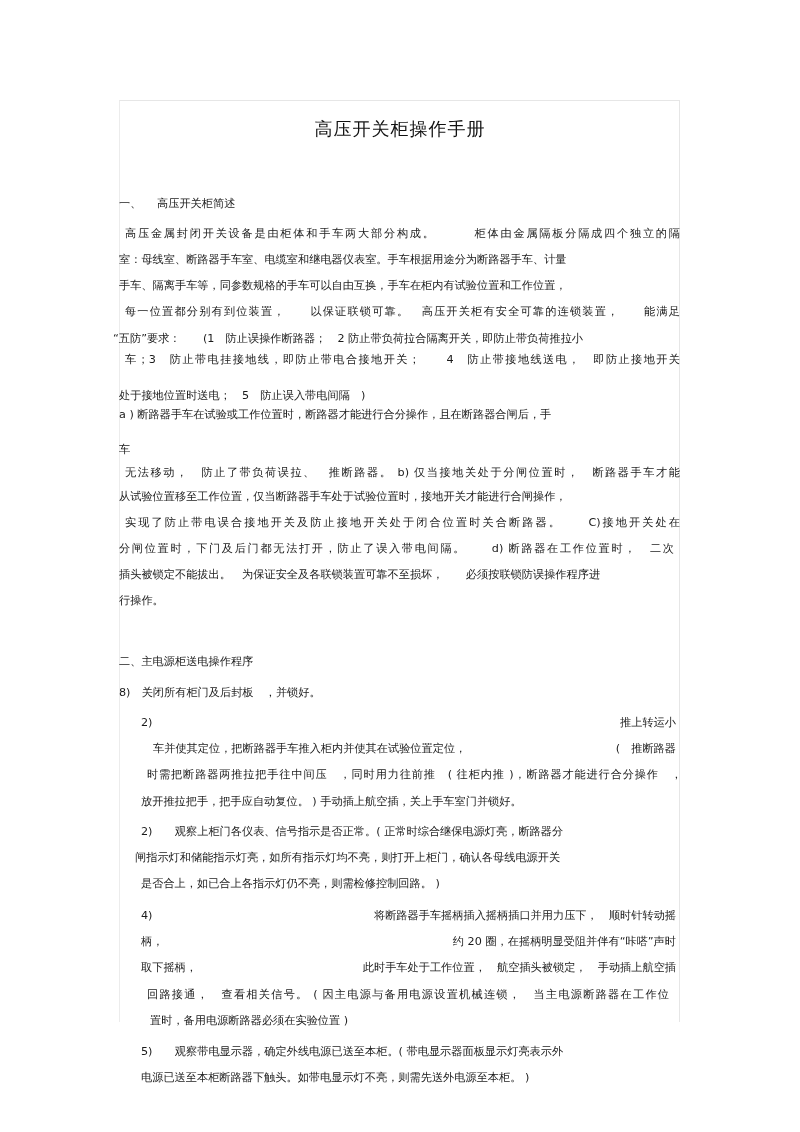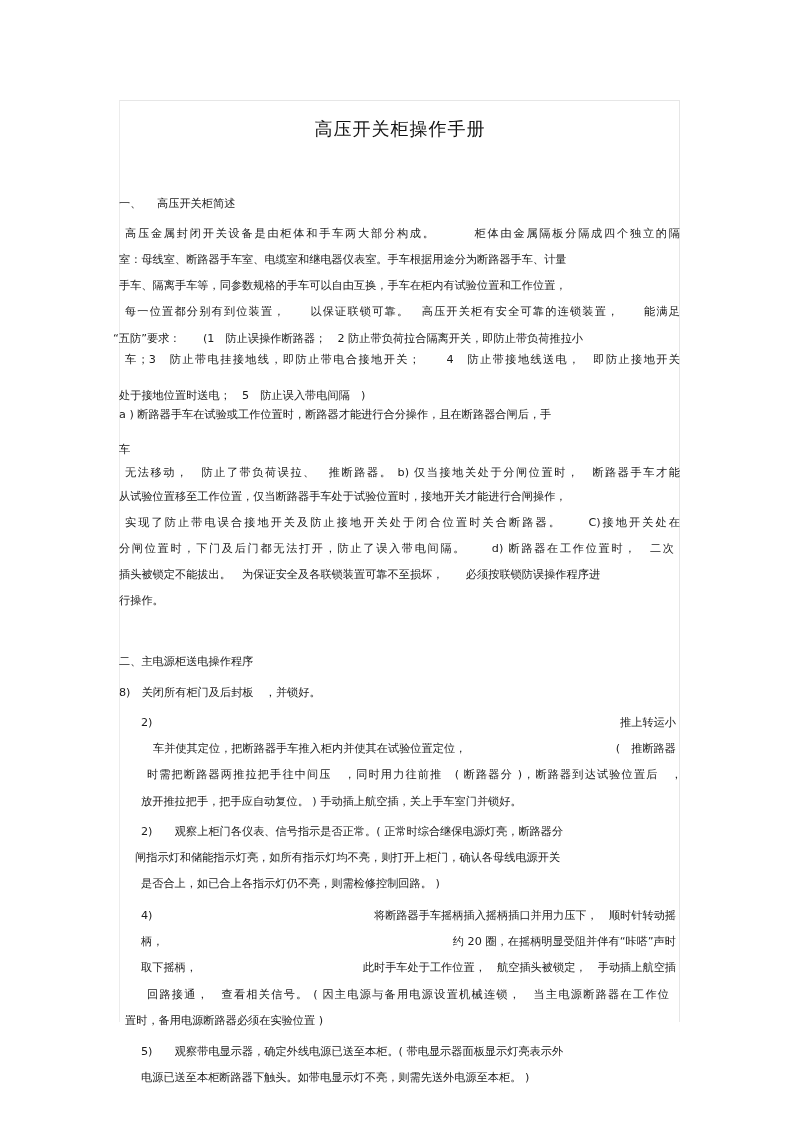--- a/index.html
+++ b/index.html
@@ -79,30 +79,30 @@
 <div class="line" style="left:119px; top:568px;">插头被锁定不能拔出。　为保证安全及各联锁装置可靠不至损坏，　　必须按联锁防误操作程序进</div>
 <div class="line" style="left:119px; top:594px;">行操作。</div>
 
 <div class="line" style="left:119px; top:655px;">二、主电源柜送电操作程序</div>
 <div class="line" style="left:119px; top:686px;">8)　关闭所有柜门及后封板　，并锁好。</div>
 
 <div class="line" style="left:141px; top:716px;">2)</div>
 <div class="line right" style="left:400px; top:716px; width:276px;">推上转运小</div>
 <div class="line" style="left:153px; top:742px;">车并使其定位，把断路器手车推入柜内并使其在试验位置定位，</div>
 <div class="line right" style="left:520px; top:742px; width:156px;">(　推断路器</div>
-<div class="line just" style="left:141px; top:768px; width:535px;">时需把断路器两推拉把手往中间压　，同时用力往前推　( 断路器分 )，断路器到达试验位置后　，</div>
+<div class="line just" style="left:141px; top:768px; width:535px;">时需把断路器两推拉把手往中间压　，同时用力往前推　( 往柜内推 )，断路器才能进行合分操作　，</div>
 <div class="line" style="left:141px; top:795px;">放开推拉把手，把手应自动复位。 ) 手动插上航空插，关上手车室门并锁好。</div>
 
 <div class="line" style="left:141px; top:825px;">2)　　观察上柜门各仪表、信号指示是否正常。( 正常时综合继保电源灯亮，断路器分</div>
 <div class="line" style="left:135px; top:851px;">闸指示灯和储能指示灯亮，如所有指示灯均不亮，则打开上柜门，确认各母线电源开关</div>
 <div class="line" style="left:141px; top:877px;">是否合上，如已合上各指示灯仍不亮，则需检修控制回路。 )</div>
 
 <div class="line" style="left:141px; top:909px;">4)</div>
 <div class="line right" style="left:300px; top:909px; width:376px;">将断路器手车摇柄插入摇柄插口并用力压下，　顺时针转动摇</div>
 <div class="line" style="left:141px; top:935px;">柄，</div>
 <div class="line right" style="left:380px; top:935px; width:296px;">约 20 圈，在摇柄明显受阻并伴有“咔嗒”声时</div>
 <div class="line" style="left:141px; top:961px;">取下摇柄，</div>
 <div class="line right" style="left:300px; top:961px; width:376px;">此时手车处于工作位置，　航空插头被锁定，　手动插上航空插</div>
 <div class="line just" style="left:141px; top:988px; width:522px;">回路接通，　查看相关信号。 ( 因主电源与备用电源设置机械连锁，　当主电源断路器在工作位</div>
-<div class="line" style="left:125px; top:1014px;">置时，备用电源断路器必须在实验位置 )</div>
+<div class="line" style="left:150px; top:1014px;">置时，备用电源断路器必须在实验位置 )</div>
 
 <div class="line" style="left:141px; top:1045px;">5)　　观察带电显示器，确定外线电源已送至本柜。( 带电显示器面板显示灯亮表示外</div>
 <div class="line" style="left:141px; top:1071px;">电源已送至本柜断路器下触头。如带电显示灯不亮，则需先送外电源至本柜。 )</div>
 
 </body></html>

